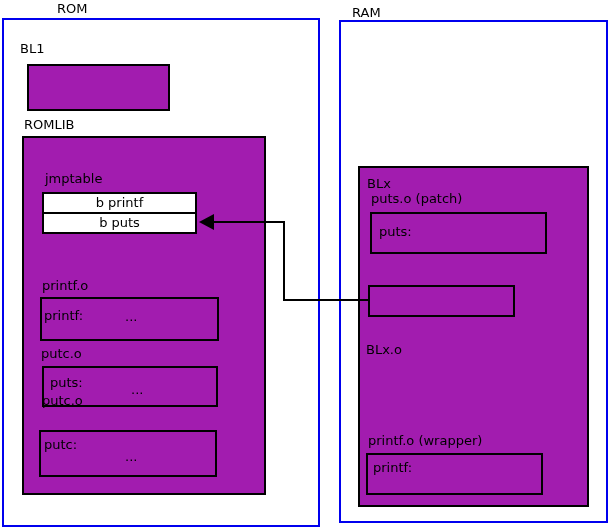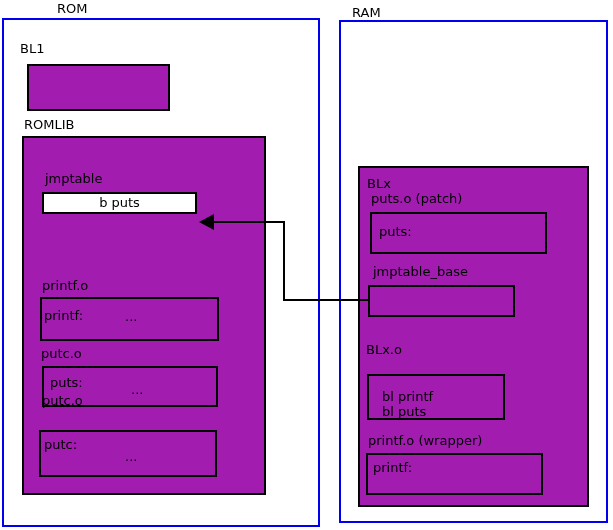--- a/index.html
+++ b/index.html
@@ -68,20 +68,21 @@
   <div class="frame" style="left:2px; top:18px; width:318px; height:509px;"></div>
 
   <span class="lbl" style="left:20px; top:41px;">BL1</span>
   <div class="box" style="left:27px; top:64px; width:143px; height:47px;"></div>
 
   <span class="lbl" style="left:24px; top:117px;">ROMLIB</span>
   <div class="box" style="left:22px; top:136px; width:244px; height:359px;"></div>
 
   <span class="lbl" style="left:45px; top:171px;">jmptable</span>
   <div style="position:absolute; left:42px; top:192px; width:155px;">
+    <div class="jmp-row">b printf</div>
     <div class="jmp-row">b puts</div>
   </div>
 
   <span class="lbl" style="left:42px; top:278px;">printf.o</span>
   <div class="box" style="left:40px; top:297px; width:179px; height:44px;">
     <span class="inner" style="left:2px; top:9px;">printf:</span>
     <span class="inner" style="left:83px; top:10px;">...</span>
   </div>
 
   <span class="lbl" style="left:41px; top:346px;">putc.o</span>
@@ -100,28 +101,23 @@
   <div class="frame" style="left:339px; top:20px; width:269px; height:503px;"></div>
 
   <div class="box" style="left:358px; top:166px; width:231px; height:341px;"></div>
   <span class="lbl" style="left:367px; top:176px;">BLx</span>
 
   <span class="lbl" style="left:371px; top:191px;">puts.o (patch)</span>
   <div class="box" style="left:370px; top:212px; width:177px; height:42px;">
     <span class="inner" style="left:7px; top:10px;">puts:</span>
   </div>
 
-  <span class="lbl" style="left:373px; top:264px;">jmptable_base</span>
   <div class="box" style="left:368px; top:285px; width:147px; height:32px;"></div>
 
   <span class="lbl" style="left:366px; top:342px;">BLx.o</span>
-  <div class="box" style="left:367px; top:374px; width:138px; height:46px;">
-    <span class="inner" style="left:13px; top:13px;">bl printf</span>
-    <span class="inner" style="left:13px; top:28px;">bl puts</span>
-  </div>
 
   <span class="lbl" style="left:368px; top:433px;">printf.o (wrapper)</span>
   <div class="box" style="left:366px; top:453px; width:177px; height:42px;">
     <span class="inner" style="left:5px; top:5px;">printf:</span>
   </div>
 
   <svg class="arrow-svg" viewBox="0 0 613 530" xmlns="http://www.w3.org/2000/svg">
     <path d="M 368 300 H 284 V 222 H 213" fill="none" stroke="#000000" stroke-width="2"></path>
     <polygon points="199,222 214,214 214,230" fill="#000000"></polygon>
   </svg>

